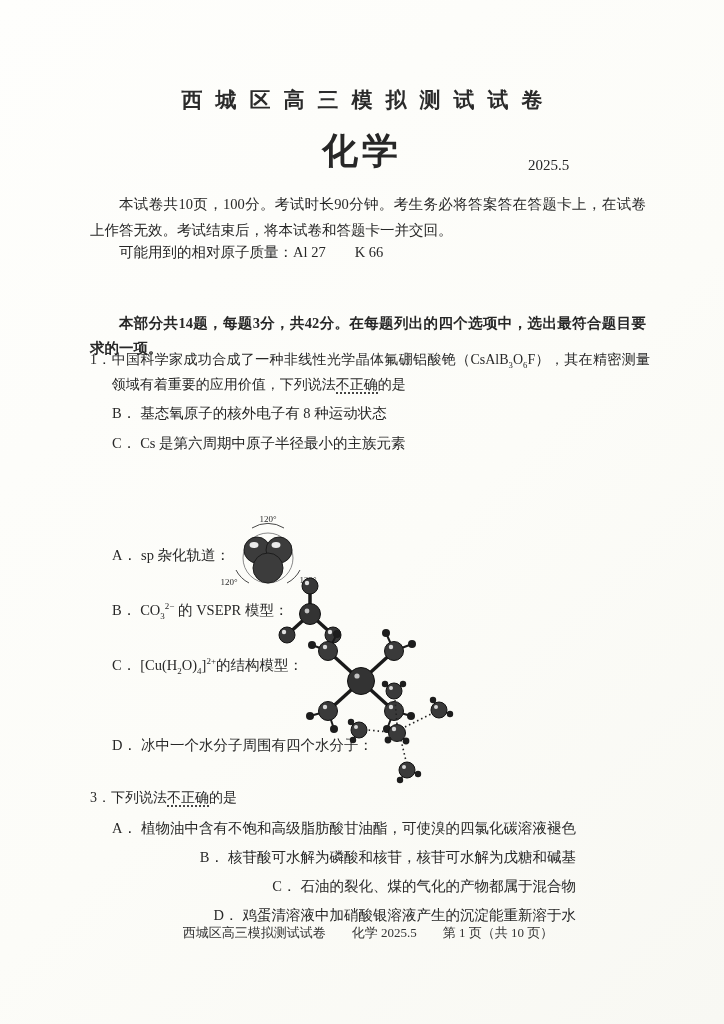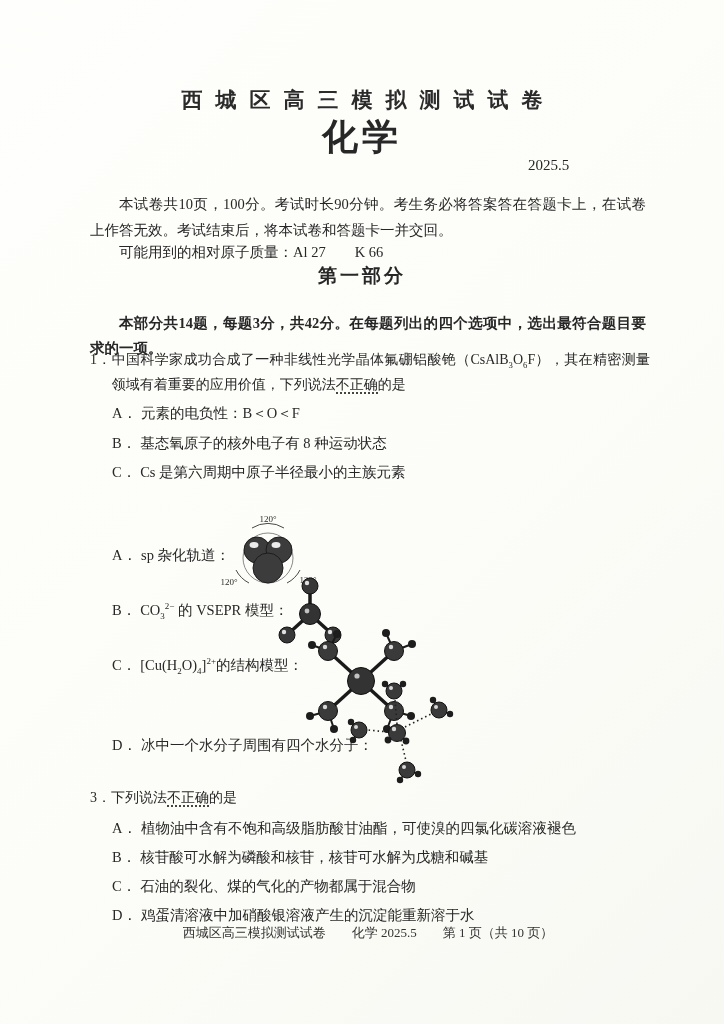--- a/index.html
+++ b/index.html
@@ -5,33 +5,33 @@
   * { margin:0; padding:0; box-sizing:border-box; }
   html,body { width:724px; background:#ffffff; }
   .page {
     position:relative; width:724px; height:1024px; overflow:hidden;
     background:linear-gradient(135deg,#fefefc 0%,#fcfcf8 55%,#f8f8f3 100%);
     font-family:"Liberation Serif","DejaVu Serif",serif;
     color:#272727;
   }
   .abs { position:absolute; }
   .doc-title { top:86px; left:0; right:0; text-align:center; font-size:21px; font-weight:600; letter-spacing:13px; text-indent:13px; color:#2b2b2b; }
-  .subject   { top:113px; left:0; right:0; text-align:center; font-size:36px; font-weight:700; letter-spacing:4px; }
+  .subject   { top:127px; left:0; right:0; text-align:center; font-size:36px; font-weight:700; letter-spacing:4px; }
   .date      { top:157px; left:528px; font-size:15px; }
   .notice    { top:191px; left:90px; width:556px; font-size:14.5px; line-height:26px; text-indent:2em; text-align:justify; }
   .mass      { top:243px; left:90px; width:556px; font-size:14.5px; text-indent:2em; }
   .section-title { top:263px; left:0; right:0; text-align:center; font-size:19px; font-weight:700; letter-spacing:3px; }
   .section-intro { top:299px; left:90px; width:556px; font-size:14.5px; font-weight:700; line-height:25px; text-indent:2em; text-align:justify;margin-top:12px; }
   .stem { left:90px; width:560px; font-size:14px; line-height:25px; padding-left:1.55em; text-indent:-1.55em; text-align:justify; }
   #q1-stem { top:347px; }
   #q2-stem { top:508px; }
   #q3-stem { top:785px; }
   .opts { font-size:14.5px; left:112px; }
   #q1-opts { top:399px; line-height:29.5px; }
-  #q3-opts { top:814px; line-height:29px; }
+  #q3-opts { top:814px; line-height:29px;text-align:right; }
   .opt-label { margin-right:4px; }
   .q2-label { position:absolute; left:112px; font-size:14.5px; white-space:nowrap; }
   #q2a-label { top:546px; }
   #q2b-label { top:601px; }
   #q2c-label { top:656px; }
   #q2d-label { top:736px; }
   #q2a-img { top:512px; left:216px; }
   #q2b-img { top:572px; left:270px; }
   #q2c-img { top:621px; left:294px; }
   #q2d-img { top:671px; left:347px; }
@@ -45,26 +45,24 @@
 
 <div class="page">
 
   <div class="abs doc-title">西城区高三模拟测试试卷</div>
   <div class="abs subject">化学</div>
   <div class="abs date">2025.5</div>
 
   <p class="abs notice">本试卷共10页，100分。考试时长90分钟。考生务必将答案答在答题卡上，在试卷上作答无效。考试结束后，将本试卷和答题卡一并交回。</p>
   <p class="abs mass">可能用到的相对原子质量：Al 27　　K 66</p>
 
-  <div class="abs section-title">第一部分</div>
   <p class="abs section-intro">本部分共14题，每题3分，共42分。在每题列出的四个选项中，选出最符合题目要求的一项。</p>
 
   <p class="abs stem" id="q1-stem"><span>1．</span><span>中国科学家成功合成了一种非线性光学晶体氟硼铝酸铯（CsAlB<sub>3</sub>O<sub>6</sub>F），其在精密测量领域有着重要的应用价值，下列说法<span class="emph">不正确</span>的是</span></p>
   <div class="abs opts" id="q1-opts">
-    <div class="opt"><span class="opt-label">A．</span><span>元素的电负性：B＜O＜F</span></div>
     <div class="opt"><span class="opt-label">B．</span><span>基态氧原子的核外电子有 8 种运动状态</span></div>
     <div class="opt"><span class="opt-label">C．</span><span>Cs 是第六周期中原子半径最小的主族元素</span></div>
   </div>
 
 
   <div class="q2-label" id="q2a-label"><span class="opt-label">A．</span><span>sp 杂化轨道：</span></div>
   <svg class="abs" id="q2a-img" width="106" height="82" viewBox="0 0 106 82">
     <circle cx="52" cy="46" r="25" fill="none" stroke="#8a8a8a" stroke-width="1"></circle>
     <circle cx="41" cy="38" r="13" fill="#3c3c3c" stroke="#1c1c1c"></circle>
     <circle cx="63" cy="38" r="13" fill="#3c3c3c" stroke="#1c1c1c"></circle>

